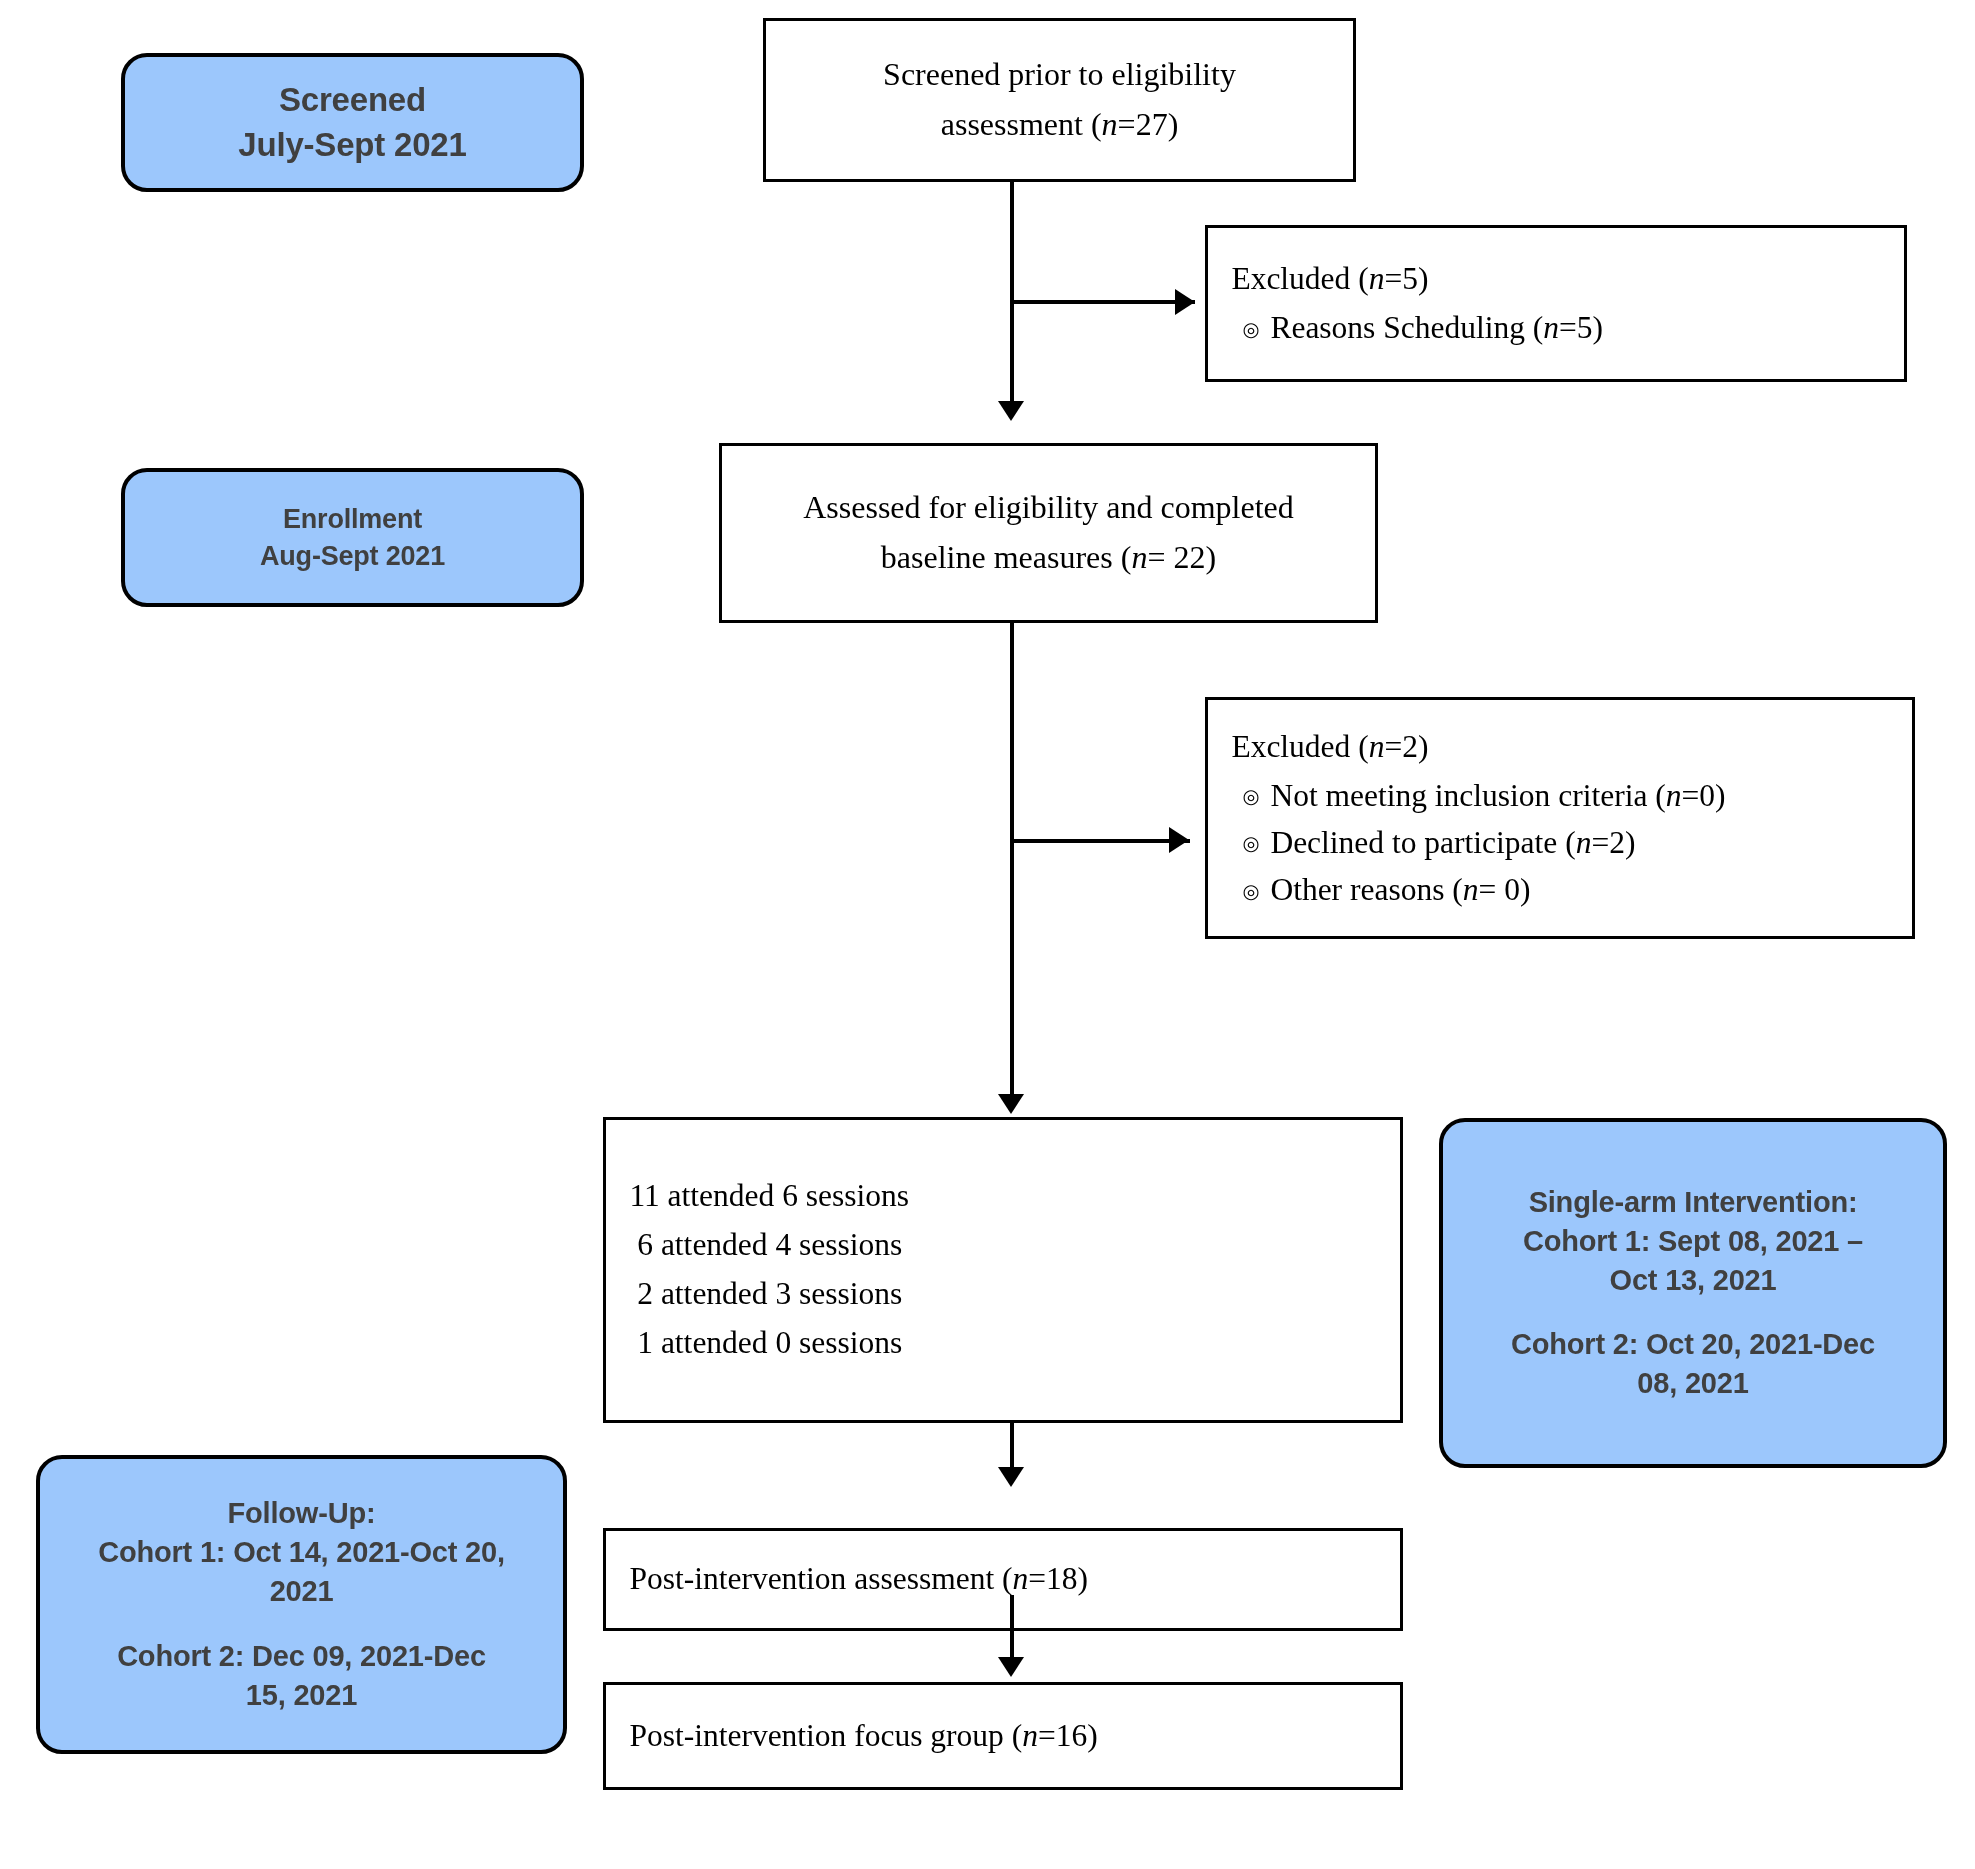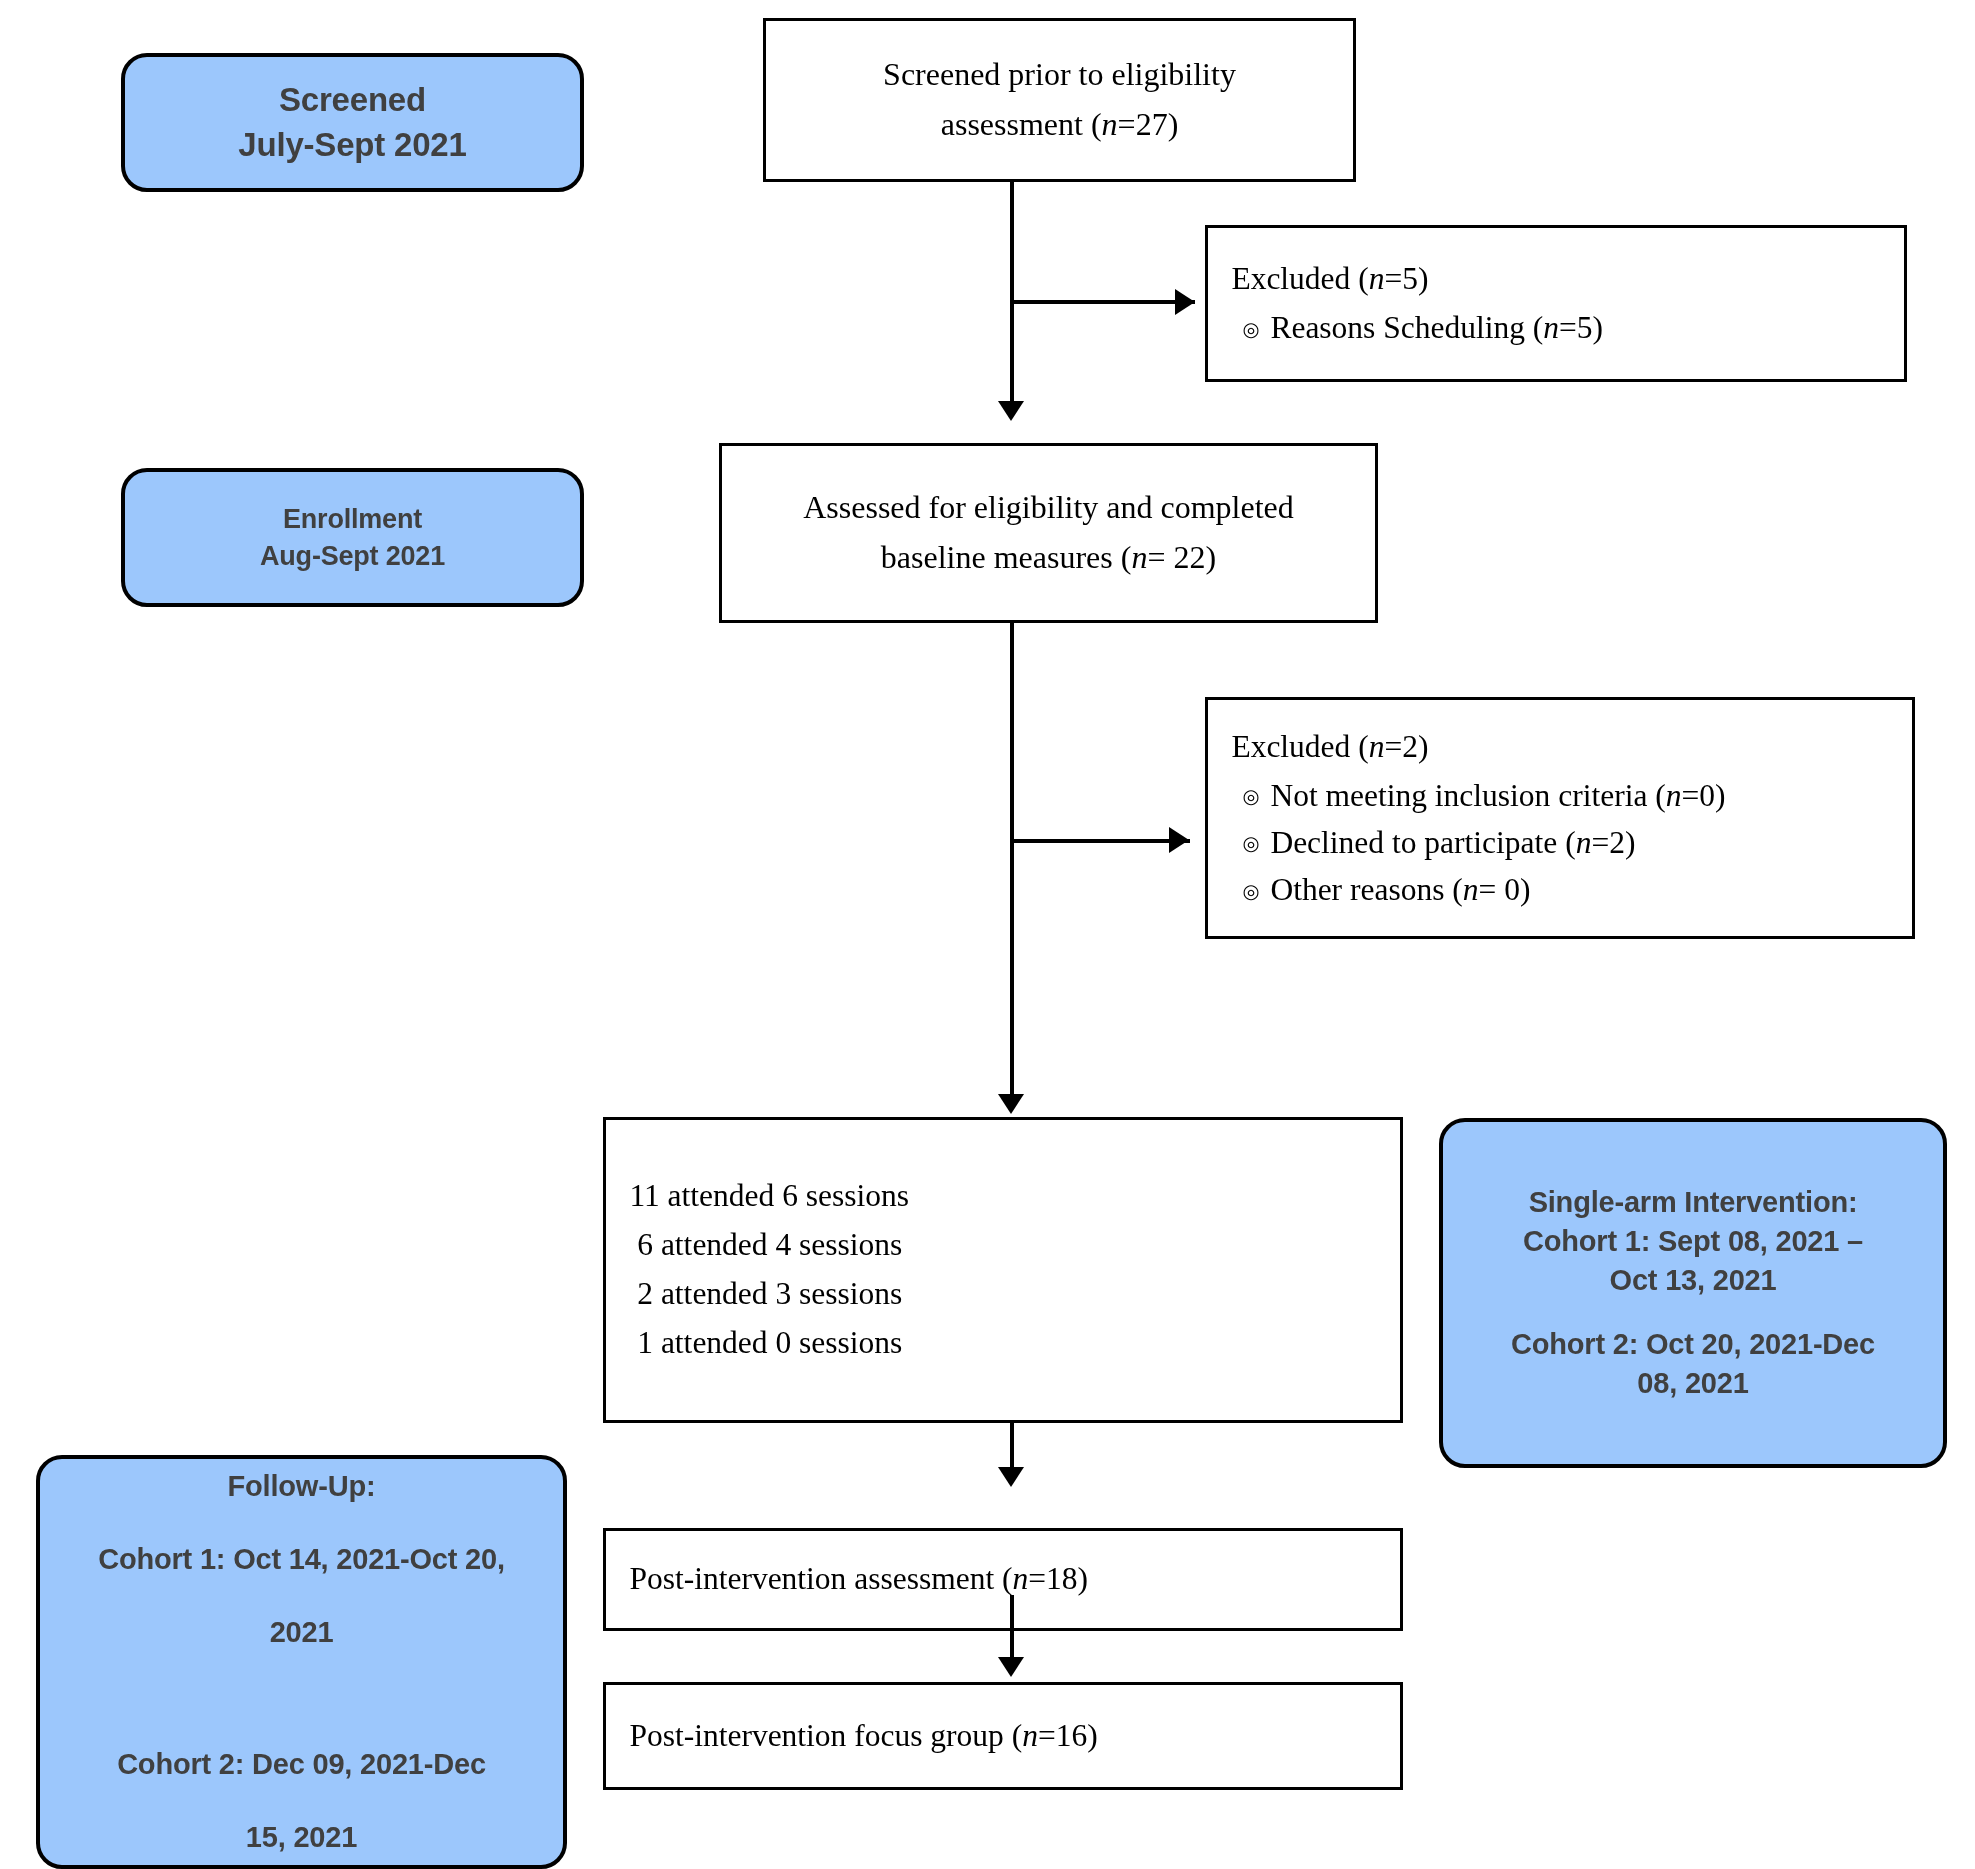--- a/index.html
+++ b/index.html
@@ -196,21 +196,21 @@
     <span class="proc-line"><span>Post-intervention assessment (</span><i class="nv">n</i><span>=18)</span></span>
   </div>
 
   <div class="vline" style="left:1010px; top:1595px; height:65px;"></div>
   <div class="arrow-down" style="left:998px; top:1657px;"></div>
 
   <div class="proc-box left-text" style="left:603px; top:1682px; width:800px; height:108px; font-size:31.5px; padding:0 23.4px;">
     <span class="proc-line"><span>Post-intervention focus group (</span><i class="nv">n</i><span>=16)</span></span>
   </div>
 
-  <div class="stage-box" style="left:36px; top:1455px; width:531px; height:414px; font-size:29px;justify-content:space-between;">
+  <div class="stage-box" style="left:36px; top:1455px; width:531px; height:299px; font-size:29px;">
     <span class="line">Follow-Up:</span>
     <span class="line">Cohort 1: Oct 14, 2021-Oct 20,</span>
     <span class="line">2021</span>
     <span class="spacer"></span>
     <span class="line">Cohort 2: Dec 09, 2021-Dec</span>
     <span class="line">15, 2021</span>
   </div>
 
 </div>
 

